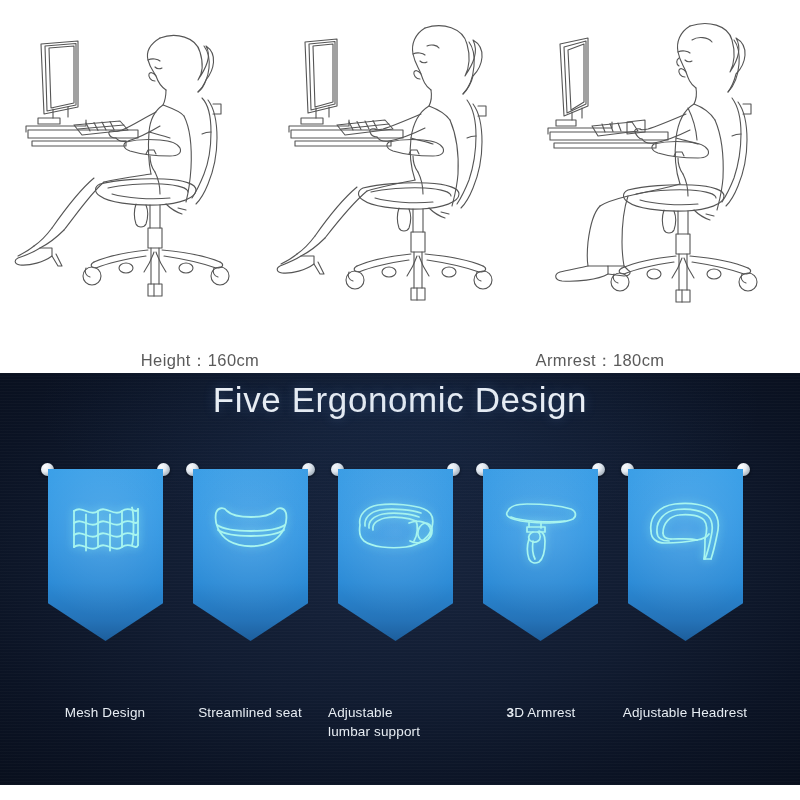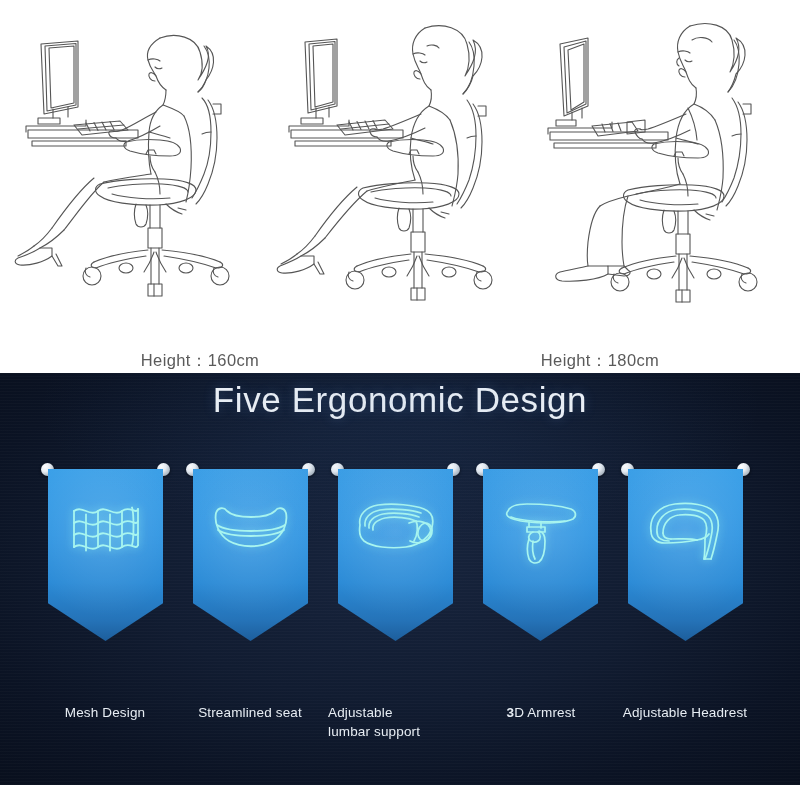--- a/index.html
+++ b/index.html
@@ -301,21 +301,21 @@
           <ellipse cx="112" cy="266" rx="7" ry="5"></ellipse>
           <ellipse cx="172" cy="266" rx="7" ry="5"></ellipse>
           <path d="M134 282 L148 282 L148 294 L134 294 Z"></path>
           <path d="M140 282 L140 294"></path>
         </svg>
       </div>
     </div>
 
     <div class="height-row">
       <div class="height-cell">Height：160cm</div>
-      <div class="height-cell">Height：180cm</div>
+      <div class="height-cell">Armrest：180cm</div>
     </div>
   </section>
 
   <section id="dark-section">
 
     <h1 id="headline">Five Ergonomic Design</h1>
 
     <div id="banner-row">
 
       <div class="banner-wrap" style="left:48px;">

